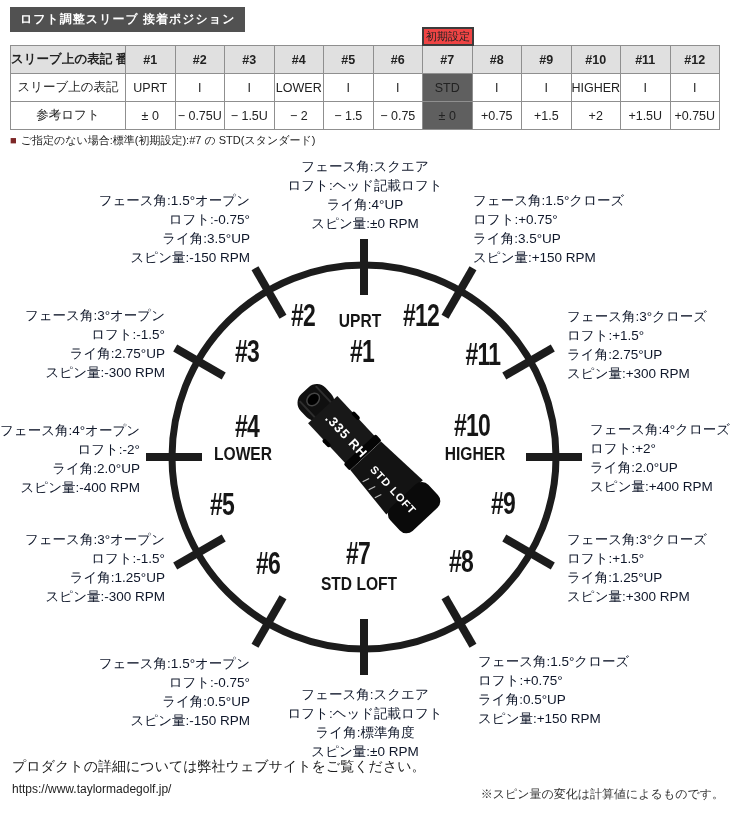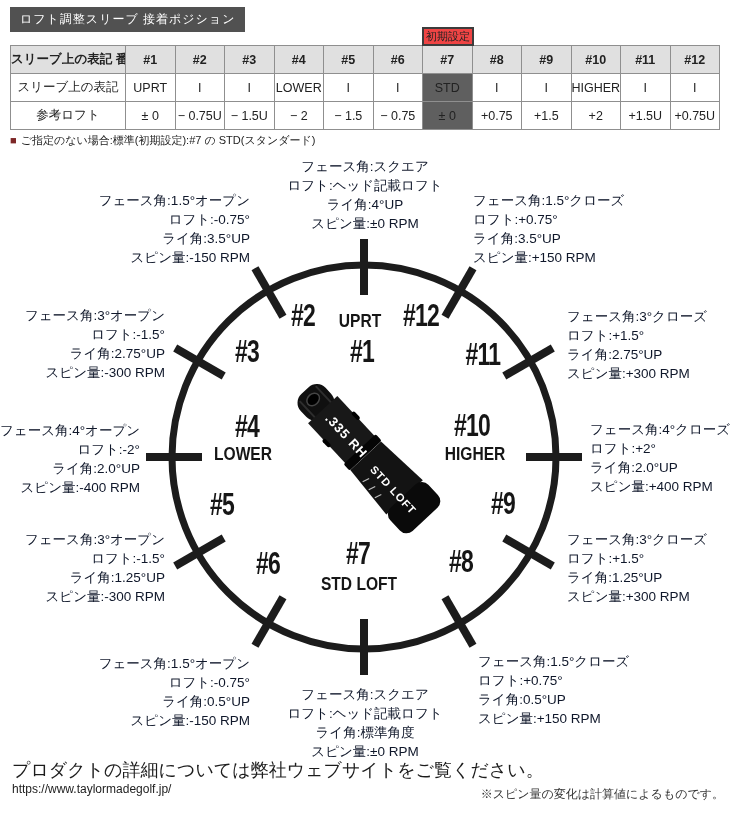--- a/index.html
+++ b/index.html
@@ -4,21 +4,21 @@
 <style>
   * { margin:0; padding:0; box-sizing:border-box; }
   html,body { background:#fff; }
   #page {
     position:relative; width:730px; height:822px; background:#fff;
     font-family:"Liberation Sans", sans-serif; color:#222; overflow:hidden;
   }
   
   .badge {
     position:absolute; left:10px; top:7px; background:#515151; color:#fff;
-    font-size:12px; font-weight:normal; padding:4px 10px; letter-spacing:1px;
+    font-size:12px; font-weight:bold; padding:4px 10px; letter-spacing:1px;
   }
   
   .init-box {
     position:absolute; left:422px; top:27px; width:52px; height:19px;
     border:2px solid #3c3c3c; background:#ef4444; font-size:11px;
     display:flex; align-items:center; justify-content:center; z-index:2;
   }
   
   table.pos-table {
     position:absolute; left:10px; top:45px; width:710px;
@@ -48,21 +48,21 @@
     transform:translate(-50%,-50%) scaleX(0.82); white-space:nowrap; letter-spacing:0px;
   }
   
   .ann {
     position:absolute; font-size:13.5px; line-height:19px; font-weight:400;
     color:#0f172a; white-space:nowrap;
   }
   .ann div { white-space:nowrap; }
   .al { text-align:left; } .ar { text-align:right; } .ac { text-align:center; }
   
-  .foot1 { position:absolute; left:12px; top:758px; font-size:18px; color:#1c1c1c; }
+  .foot1 { position:absolute; left:12px; top:758px; font-size:14px; color:#1c1c1c; }
   .foot-url { position:absolute; left:12px; top:782px; font-size:12px; color:#1c1c1c; text-decoration:none; }
   .foot-note { position:absolute; right:6px; top:786px; font-size:12px; color:#333; }
 </style>
 </head>
 <body>
 
 <div id="page">
 
   <div class="badge">ロフト調整スリーブ 接着ポジション</div>
 

